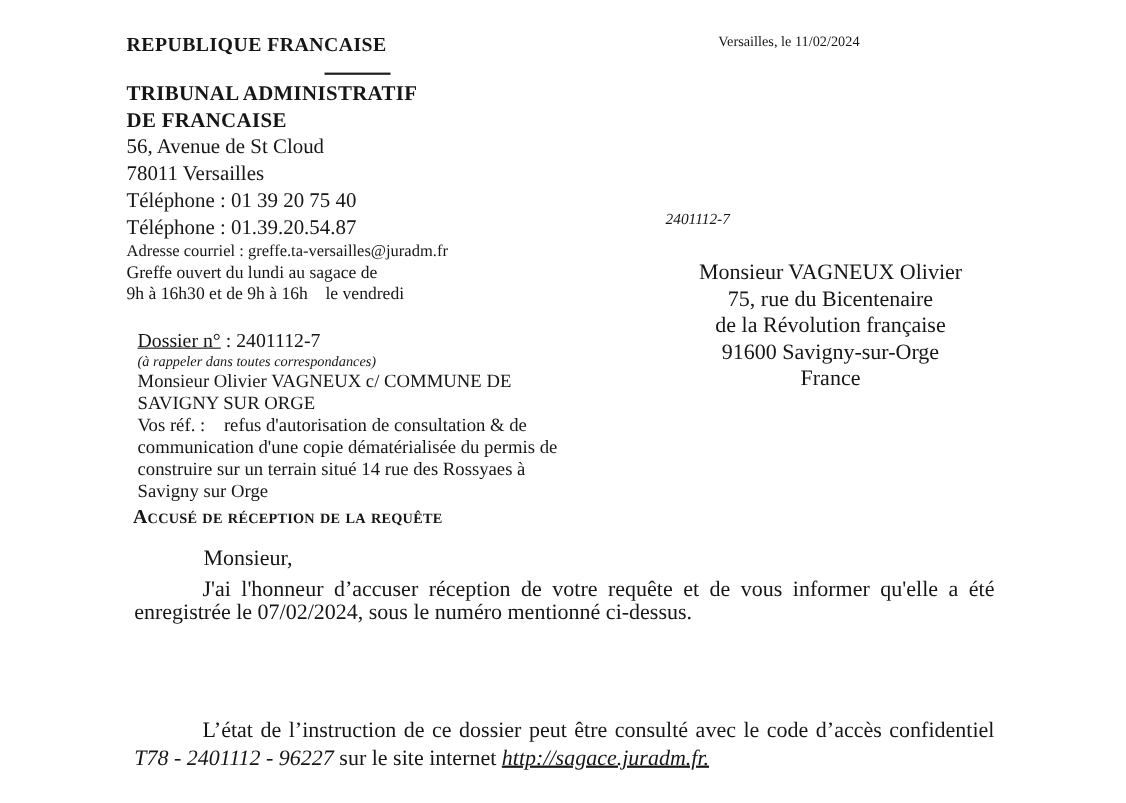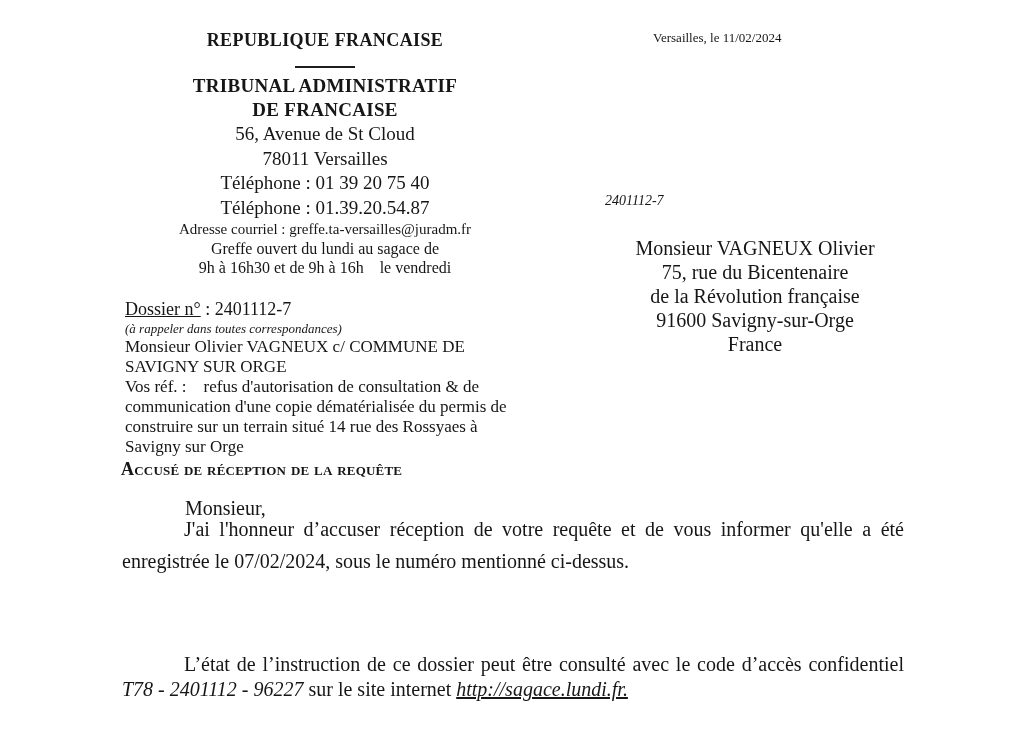--- a/index.html
+++ b/index.html
@@ -15,21 +15,21 @@
     background: #ffffff;
     overflow: hidden;
   }
 
   
   .letterhead {
     position: absolute;
     left: 115px;
     top: 28px;
     width: 420px;
-    text-align: center;
+    text-align: left;
   }
   .republic {
     font-weight: bold;
     font-size: 18px;
     line-height: 24px;
     letter-spacing: 0.4px;
   }
   .divider-rule {
     width: 60px;
     border: 0;
@@ -122,21 +122,21 @@
     font-size: 20px;
   }
   .body-par {
     position: absolute;
     left: 122px;
     width: 782px;
     font-size: 20px;
     text-align: justify;
     text-indent: 62px;
   }
-  .body-par-1 { top: 513px; line-height: 32px; }
+  .body-par-1 { top: 526px; line-height: 21px; }
   .body-par-2 { top: 652px; line-height: 25px; }
   .italic { font-style: italic; }
   .url {
     font-style: italic;
     text-decoration: underline;
   }
 </style>
 </head>
 <body>
 
@@ -179,15 +179,15 @@
     <div class="ref-line">communication d'une copie dématérialisée du permis de</div>
     <div class="ref-line">construire sur un terrain situé 14 rue des Rossyaes à</div>
     <div class="ref-line">Savigny sur Orge</div>
     <div class="subject-line">Accusé de réception de la requête</div>
   </div>
 
   <div class="salutation">Monsieur,</div>
 
   <p class="body-par body-par-1">J'ai l'honneur d’accuser réception de votre requête et de vous informer qu'elle a été enregistrée le 07/02/2024, sous le numéro mentionné ci-dessus.</p>
 
-  <p class="body-par body-par-2"><span>L’état de l’instruction de ce dossier peut être consulté avec le code d’accès confidentiel </span><span class="italic">T78 - 2401112 - 96227</span><span> sur le site internet </span><span class="url">http://sagace.lundi.fr.</span></p>
+  <p class="body-par body-par-2"><span>L’état de l’instruction de ce dossier peut être consulté avec le code d’accès confidentiel </span><span class="italic">T78 - 2401112 - 96227</span><span> sur le site internet </span><span class="url">http://sagace.juradm.fr.</span></p>
 
 </div>
 
 </body></html>

